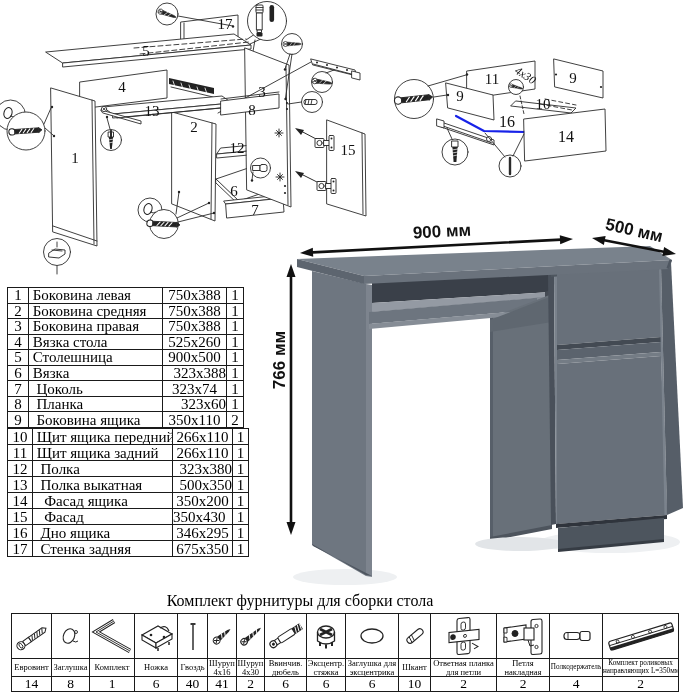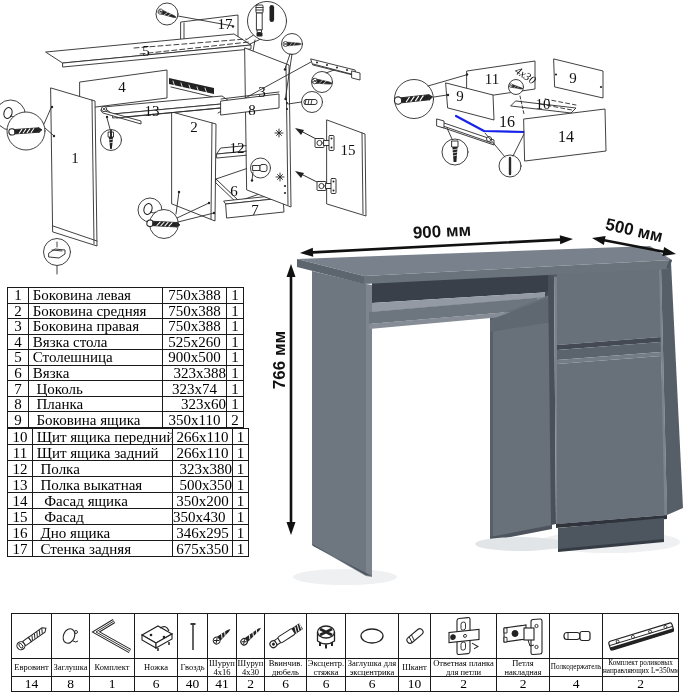--- a/index.html
+++ b/index.html
@@ -475,20 +475,22 @@
   <tr style="height:15.2px">
             <td style="text-align:center">17</td>
             <td>&nbsp;&nbsp;Стенка задняя</td>
             <td style="text-align:center">675x350</td>
             <td style="text-align:center">1</td>
           </tr>
 </tbody>
       </table>
 </div>
 
+<div style="position:absolute;left:0;top:592px;width:600px;text-align:center;
+            font-size:16px;">Комплект фурнитуры для сборки стола</div>
 
 <div style="position:absolute;left:11px;top:613px;">
 <table class="hw" style="table-layout:fixed;width:667px;">
   <colgroup>
     <col style="width:40px">
           <col style="width:38px">
           <col style="width:45px">
           <col style="width:43px">
     <col style="width:30px">
           <col style="width:29px">

